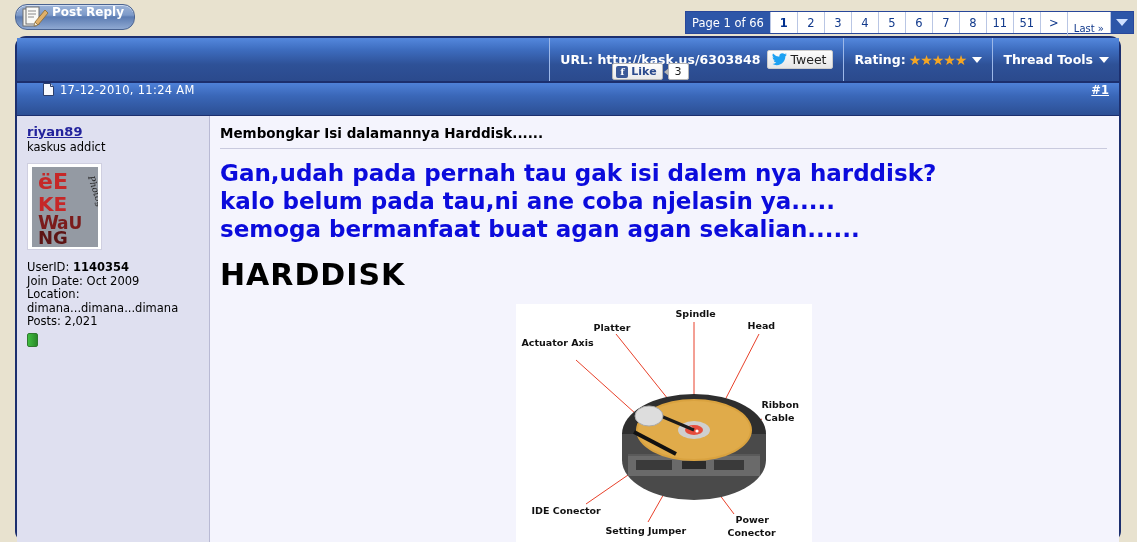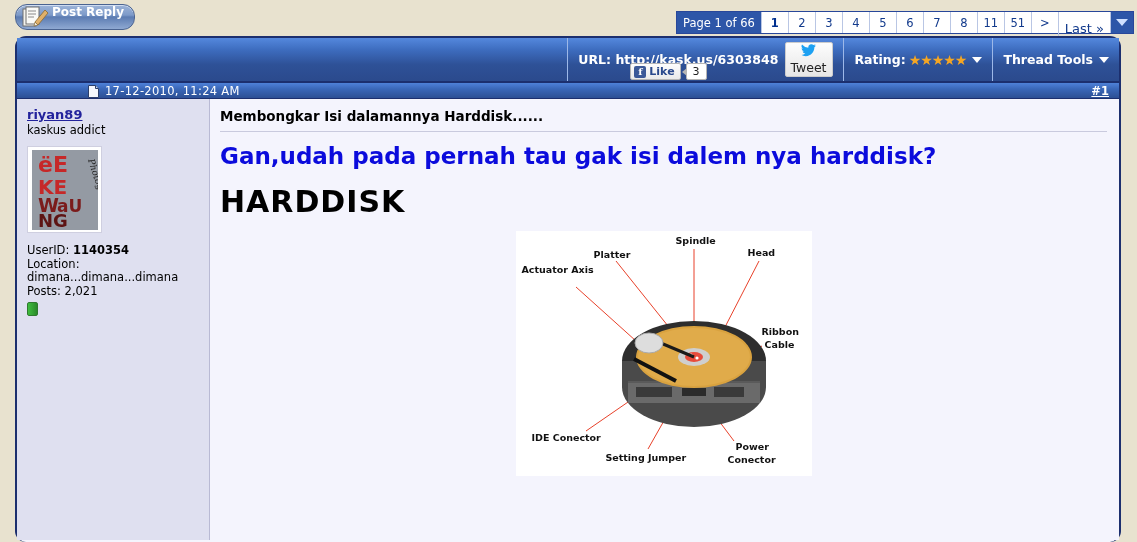--- a/index.html
+++ b/index.html
@@ -35,21 +35,21 @@
   }
   .pg-label{
     background:#2d56a8;color:#fff;font-size:11.5px;font-weight:normal;
     padding:0 6px;display:flex;align-items:center;white-space:nowrap;
   }
   .pg-num{
     min-width:16px;padding:0 5px;display:flex;align-items:center;justify-content:center;
     color:#123a8c;font-size:11.5px;border-left:1px solid #b9c6e4;cursor:pointer;background:#fff;
   }
   .pg-num.current{font-weight:bold;color:#00308f;}
-  .pg-last{padding:16px 6px;display:flex;align-items:center;color:#123a8c;font-size:13px;
+  .pg-last{padding:16px 6px;display:flex;align-items:center;color:#123a8c;font-size:10px;
     border-left:1px solid #b9c6e4;cursor:pointer;white-space:nowrap;}
   .pg-drop{
     width:22px;border-left:1px solid #b9c6e4;background:#2d56a8;
     display:flex;align-items:center;justify-content:center;cursor:pointer;
   }
   .caret-w{width:0;height:0;border-left:6px solid transparent;border-right:6px solid transparent;border-top:7px solid #cfe0ff;}
 
   
   .frame{
     position:absolute;left:15px;top:36px;width:1106px;height:506px;
@@ -67,21 +67,21 @@
   .tb-seg{
     display:flex;align-items:center;padding:0 10px;
     border-left:1px solid #9db8e8;color:#fff;font-weight:bold;font-size:12.5px;
     position:relative;
   }
   .tb-url{font-weight:bold;font-size:12.5px;color:#fff;}
   .tweet-btn{
     display:inline-flex;align-items:center;gap:3px;margin-left:7px;
     background:linear-gradient(to bottom,#fdfdfd,#e6e6e6);
     border:1px solid #ccc;border-radius:2px;padding:1px 6px 1px 4px;
-    color:#222;font-size:12.5px;font-weight:normal;cursor:pointer;flex-direction:column;
+    color:#222;font-size:12.5px;font-weight:normal;cursor:pointer;
   }
   .like-wrap{position:absolute;left:62px;top:25px;display:flex;align-items:center;}
   .like-btn{
     display:inline-flex;align-items:center;gap:3px;
     background:linear-gradient(to bottom,#fdfdfd,#eaeaea);
     border:1px solid #b5b5b5;border-radius:2px;padding:1px 5px 1px 3px;
     color:#2b4a8d;font-size:11px;font-weight:bold;cursor:pointer;
   }
   .fb-badge{
     width:12px;height:12px;background:#3b5998;color:#fff;border-radius:2px;
@@ -94,24 +94,24 @@
   }
   .like-count:before{
     content:"";position:absolute;left:-5px;top:4px;width:0;height:0;
     border-top:4px solid transparent;border-bottom:4px solid transparent;border-right:5px solid #b5b5b5;
   }
   .caret-sm{width:0;height:0;border-left:5px solid transparent;border-right:5px solid transparent;border-top:6px solid #fff;margin-left:6px;}
   .stars{color:#f5a623;font-size:14px;letter-spacing:-1px;margin-left:3px;}
 
   
   .datebar{
-    position:relative;height:16px;width:100%;
+    position:relative;height:33px;width:100%;
     background:linear-gradient(to bottom,#4e81d8 0%,#3a67b8 40%,#2c4f94 100%);
     border-bottom:1px solid #1c2f6e;
-    display:flex;align-items:flex-end;box-sizing:border-box;padding-left:45px;
+    display:flex;align-items:flex-start;box-sizing:border-box;
   }
   .doc-icon{margin-left:26px;margin-right:6px;display:flex;}
   .date-txt{color:#fff;font-size:11.5px;letter-spacing:.3px;}
   .postnum{
     margin-left:auto;margin-right:10px;color:#fff;font-size:11.5px;font-weight:bold;cursor:pointer;
   }
   .postnum u{text-decoration:underline;}
 
   
   .postbody{display:flex;height:441px;box-sizing:border-box;}
@@ -250,33 +250,36 @@
             <text x="6" y="77" font-family="DejaVu Sans, sans-serif" font-size="18" font-weight="bold" fill="#5d1414">NG</text>
             <text transform="translate(56,10) rotate(72)" font-family="DejaVu Serif, serif" font-size="9" font-style="italic" fill="#222">Photography</text>
           </svg>
         </div>
 
         <div class="uinfo">
           <div>
             <span>UserID:</span>
             <b>1140354</b>
           </div>
+          <div>Join Date: Oct 2009</div>
           <div>Location:</div>
           <div>dimana...dimana...dimana</div>
           <div>Posts: 2,021</div>
         </div>
         <div class="online"></div>
       </div>
 
       <div class="content">
         <div class="ptitle">Membongkar Isi dalamannya Harddisk......</div>
         <div class="hr"></div>
 
         <div class="bigtext">
           <div>Gan,udah pada pernah tau gak isi dalem nya harddisk?</div>
+          <div>kalo belum pada tau,ni ane coba njelasin ya.....</div>
+          <div>semoga bermanfaat buat agan agan sekalian......</div>
         </div>
 
         <div class="hdtitle">HARDDISK</div>
 
         <div class="diagwrap">
           <div class="diagram">
             <svg width="296" height="245" viewBox="0 0 296 245" style="position:absolute;left:0;top:0;">
               <rect width="296" height="245" fill="#ffffff"></rect>
 
               <g stroke="#e8412a" stroke-width="1" fill="none">

